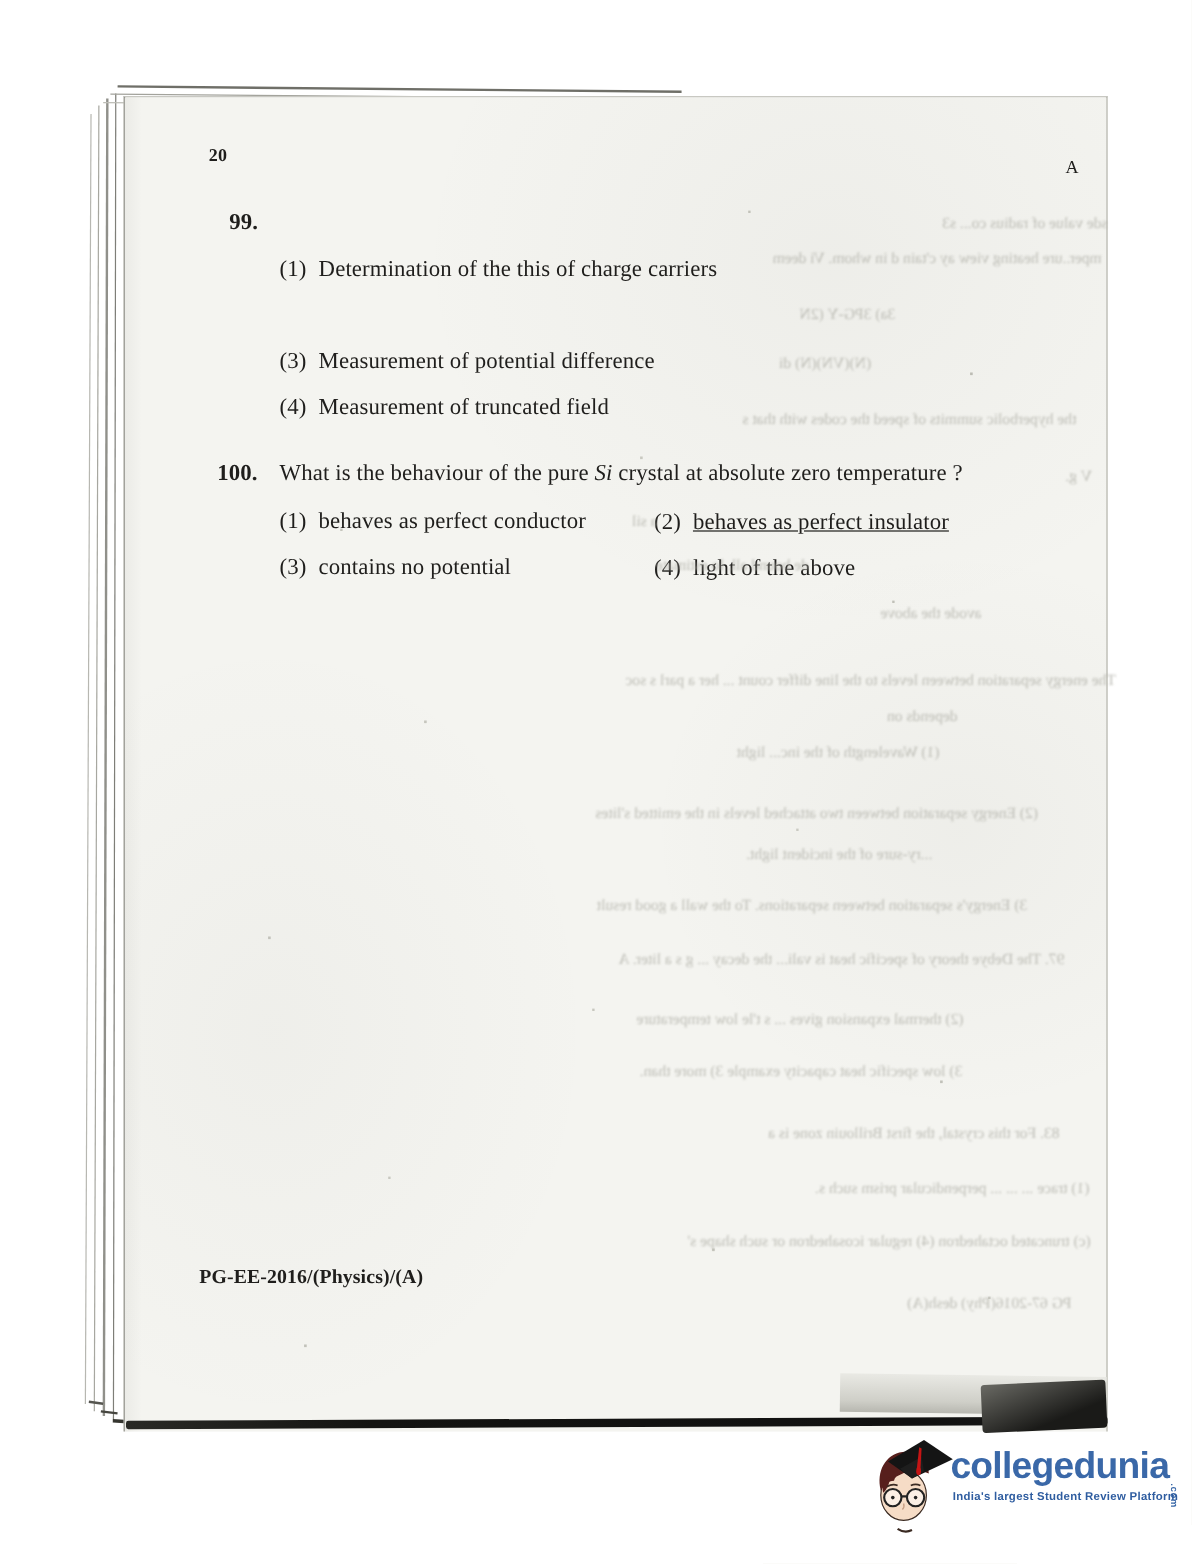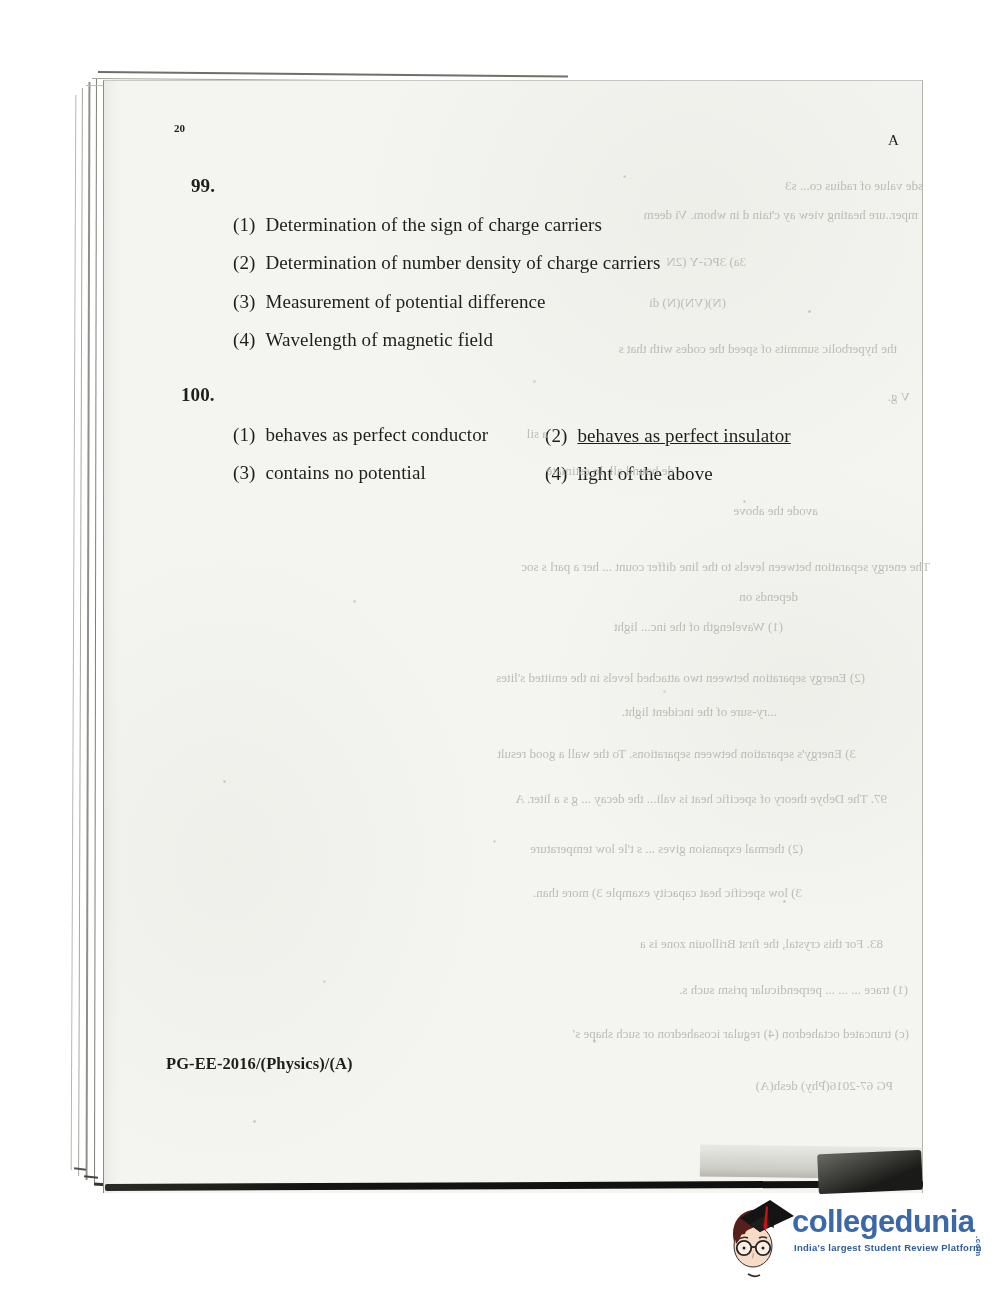--- a/index.html
+++ b/index.html
@@ -51,21 +51,21 @@
   .corner-gray{position:absolute;left:700px;top:1146px;width:222px;height:32px;
     background:linear-gradient(180deg,#e9e9e4, #cfcfc8 70%, #b7b7b0);transform:rotate(.8deg);}
   .bottom-band{position:absolute;left:105px;top:1184px;width:818px;height:7px;
     background:linear-gradient(90deg,#2a2a26,#141412 25%,#101010 80%,#1c1c1a);
     transform:rotate(-.25deg);transform-origin:left center;border-radius:2px;}
   .corner-dark{position:absolute;left:818px;top:1152px;width:104px;height:40px;
     background:linear-gradient(160deg,#6a6a64, #1a1a18 70%);transform:rotate(-2.5deg);border-radius:3px;}
 
   
   .txt{position:absolute;color:#1f1e1c;font-size:19px;line-height:1.15;letter-spacing:.1px;}
-  .pgnum{left:174px;top:122px;font-size:11px;font-weight:bold;}
+  .pgnum{left:174px;top:122px;font-size:15px;font-weight:bold;}
   .setletter{left:888px;top:132px;font-size:15px;}
   .qnum99{left:191px;top:175px;font-weight:bold;}
   .qtext99{left:233px;top:175px;width:440px;}
   .opt99-1{left:233px;top:214px;}
   .opt99-2{left:233px;top:252px;}
   .opt99-3{left:233px;top:291px;}
   .opt99-4{left:233px;top:329px;}
   .qnum100{left:181px;top:384px;font-weight:bold;}
   .qtext100{left:233px;top:384px;width:600px;}
   .opt100-1{left:233px;top:424px;}
@@ -116,26 +116,26 @@
 
   <div class="page">
     <div class="specks"></div>
   </div>
 
   <div class="txt pgnum">20</div>
   <div class="txt setletter">A</div>
 
   <div class="txt qnum99">99.</div>
 
-  <div class="txt opt99-1"><span class="optlabel">(1)</span><span>Determination of the sign of charge carriers</span></div>
-  <div class="txt opt99-2"><span class="optlabel">(2)</span><span>Determination of number density of charge carriers</span></div>
+  <div class="txt opt99-1"><span class="optlabel">(1)</span><span>Determination of the this of charge carriers</span></div>
   <div class="txt opt99-3"><span class="optlabel">(3)</span><span>Measurement of potential difference</span></div>
-  <div class="txt opt99-4"><span class="optlabel">(4)</span><span>Wavelength of magnetic field</span></div>
+  <div class="txt opt99-4"><span class="optlabel">(4)</span><span>Measurement of truncated field</span></div>
 
   <div class="txt qnum100">100.</div>
+  <div class="txt qtext100"><span>What is the behaviour of the pure </span><i>Si</i><span> crystal at absolute zero temperature ?</span></div>
 
   <div class="txt opt100-1"><span class="optlabel">(1)</span><span>behaves as perfect conductor</span></div>
   <div class="txt opt100-2"><span class="optlabel">(2)</span><span>behaves as perfect insulator</span></div>
   <div class="txt opt100-3"><span class="optlabel">(3)</span><span>contains no potential</span></div>
   <div class="txt opt100-4"><span class="optlabel">(4)</span><span>light of the above</span></div>
 
   <div class="txt footer">PG-EE-2016/(Physics)/(A)</div>
 
   <div id="ghost-layer">
       <span class="ghost" style="left: 688px; top: 179px; width: 235px;">sde value of radius co... s3</span>

